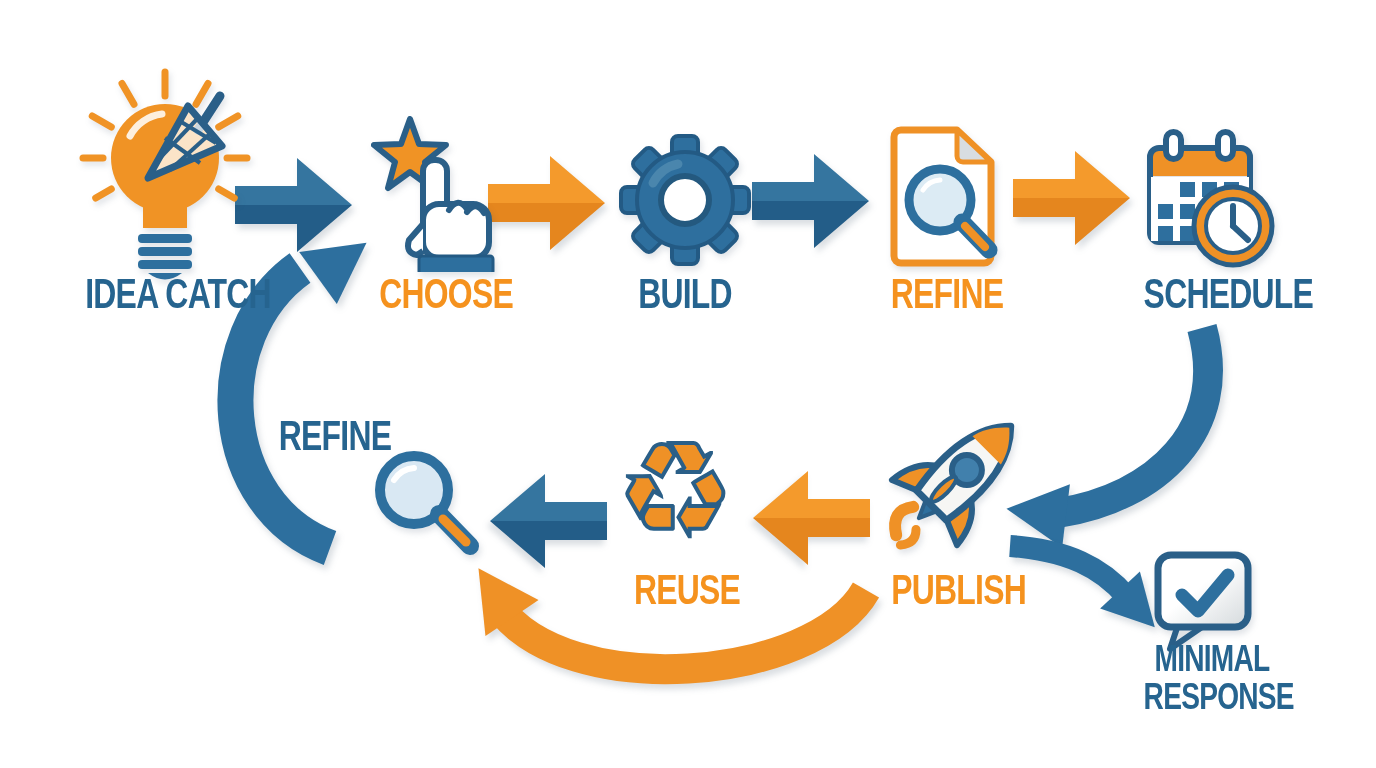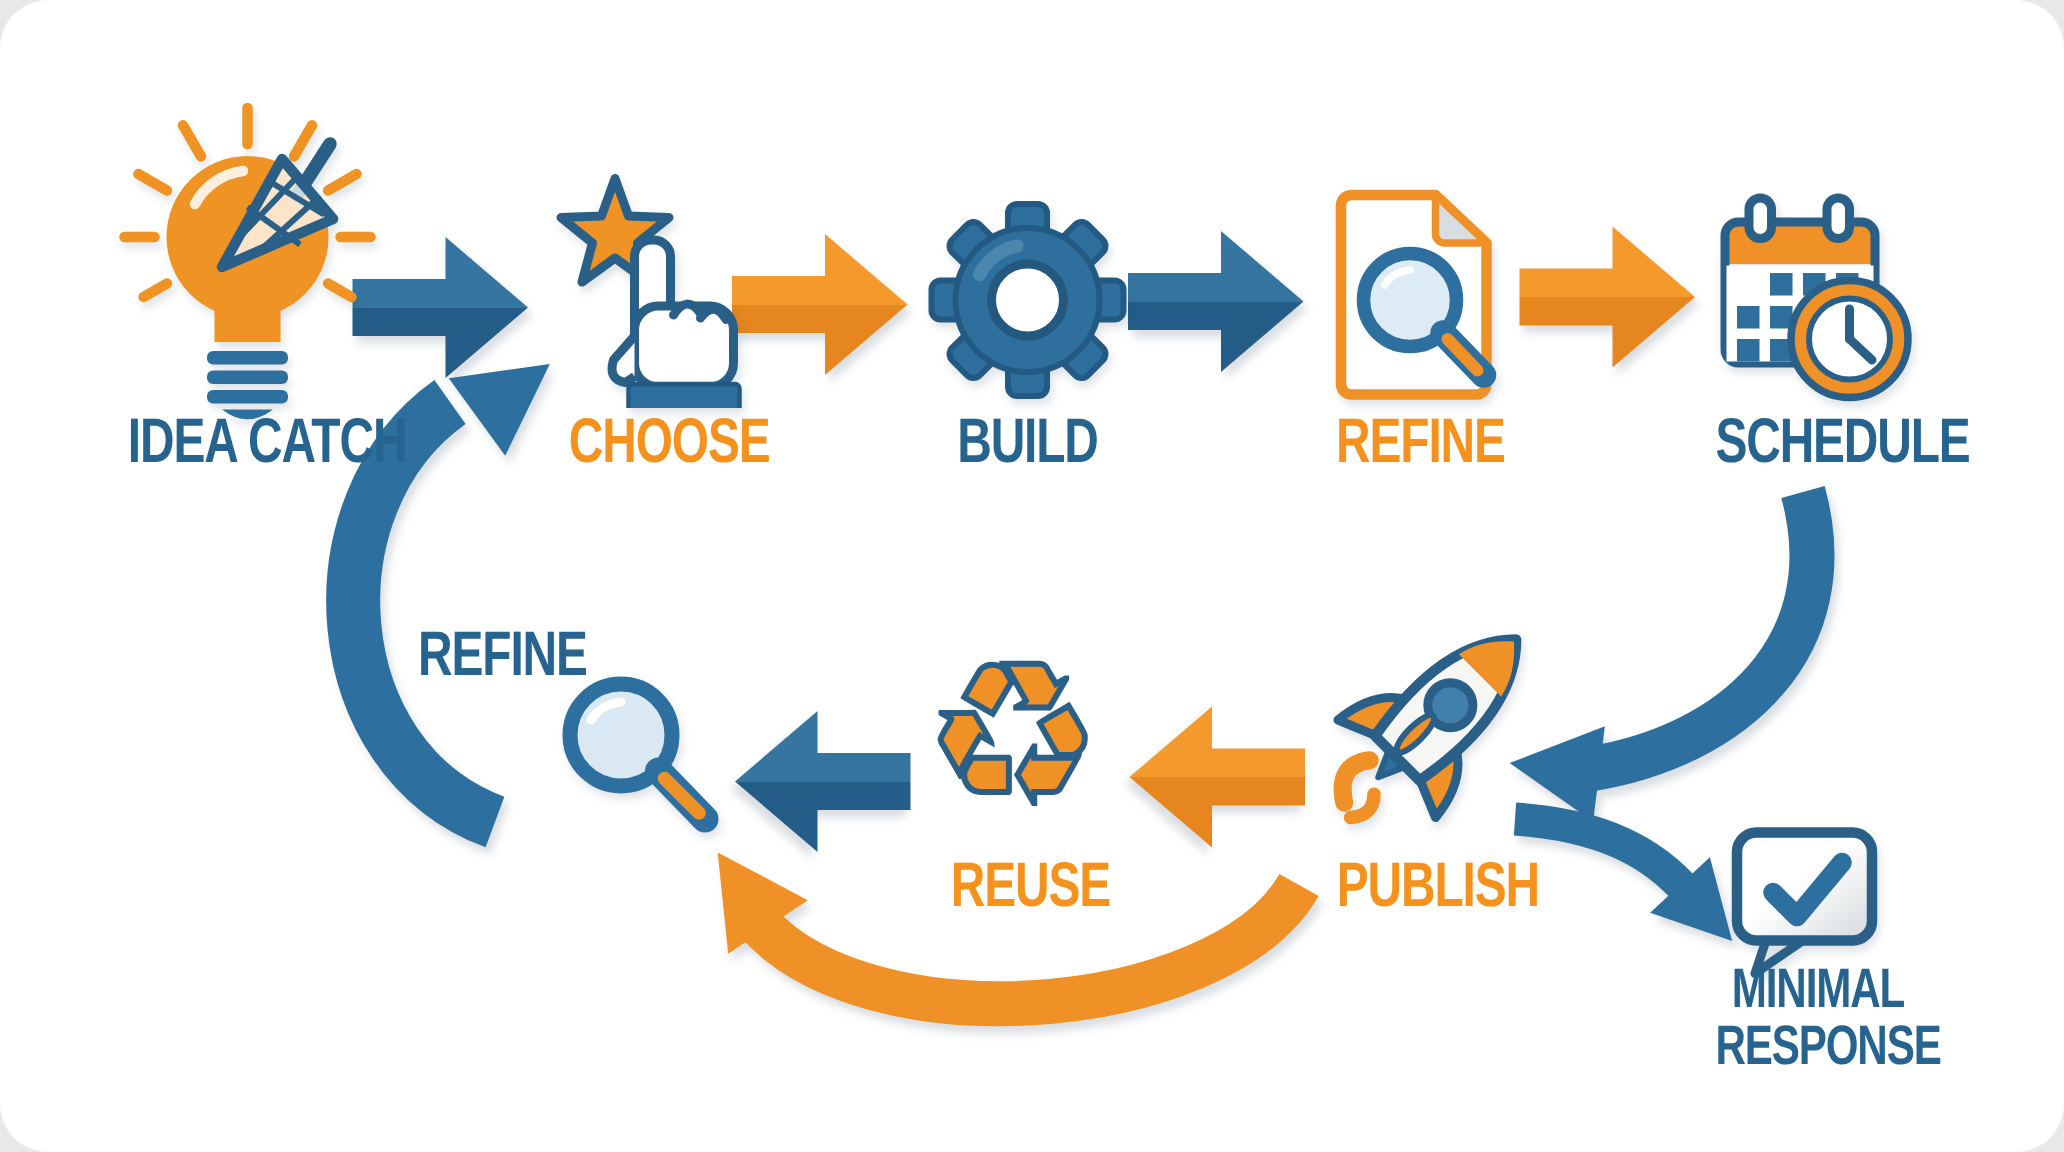--- a/index.html
+++ b/index.html
@@ -1,18 +1,18 @@
 <!DOCTYPE html>
 <html><head>
 <meta charset="utf-8">
 <style>
   html,body{margin:0;padding:0;background:#e8e8e8;}
   #stage{
     position:relative;width:1376px;height:768px;background:#ffffff;
-    overflow:hidden;font-family:"Liberation Sans",sans-serif;border-radius:32px;
+    overflow:hidden;font-family:"Liberation Sans",sans-serif;
   }
   #arrow-layer{position:absolute;left:0;top:0;z-index:1;}
   .node{position:absolute;z-index:2;}
   .step-label{
     position:absolute;z-index:3;text-align:center;
     font-weight:700;font-size:42px;letter-spacing:-1px;white-space:nowrap;
     transform:scaleX(0.76);transform-origin:center;
   }
   .step-label.small{font-size:37px;}
   .lbl-blue{color:#26648f;}

